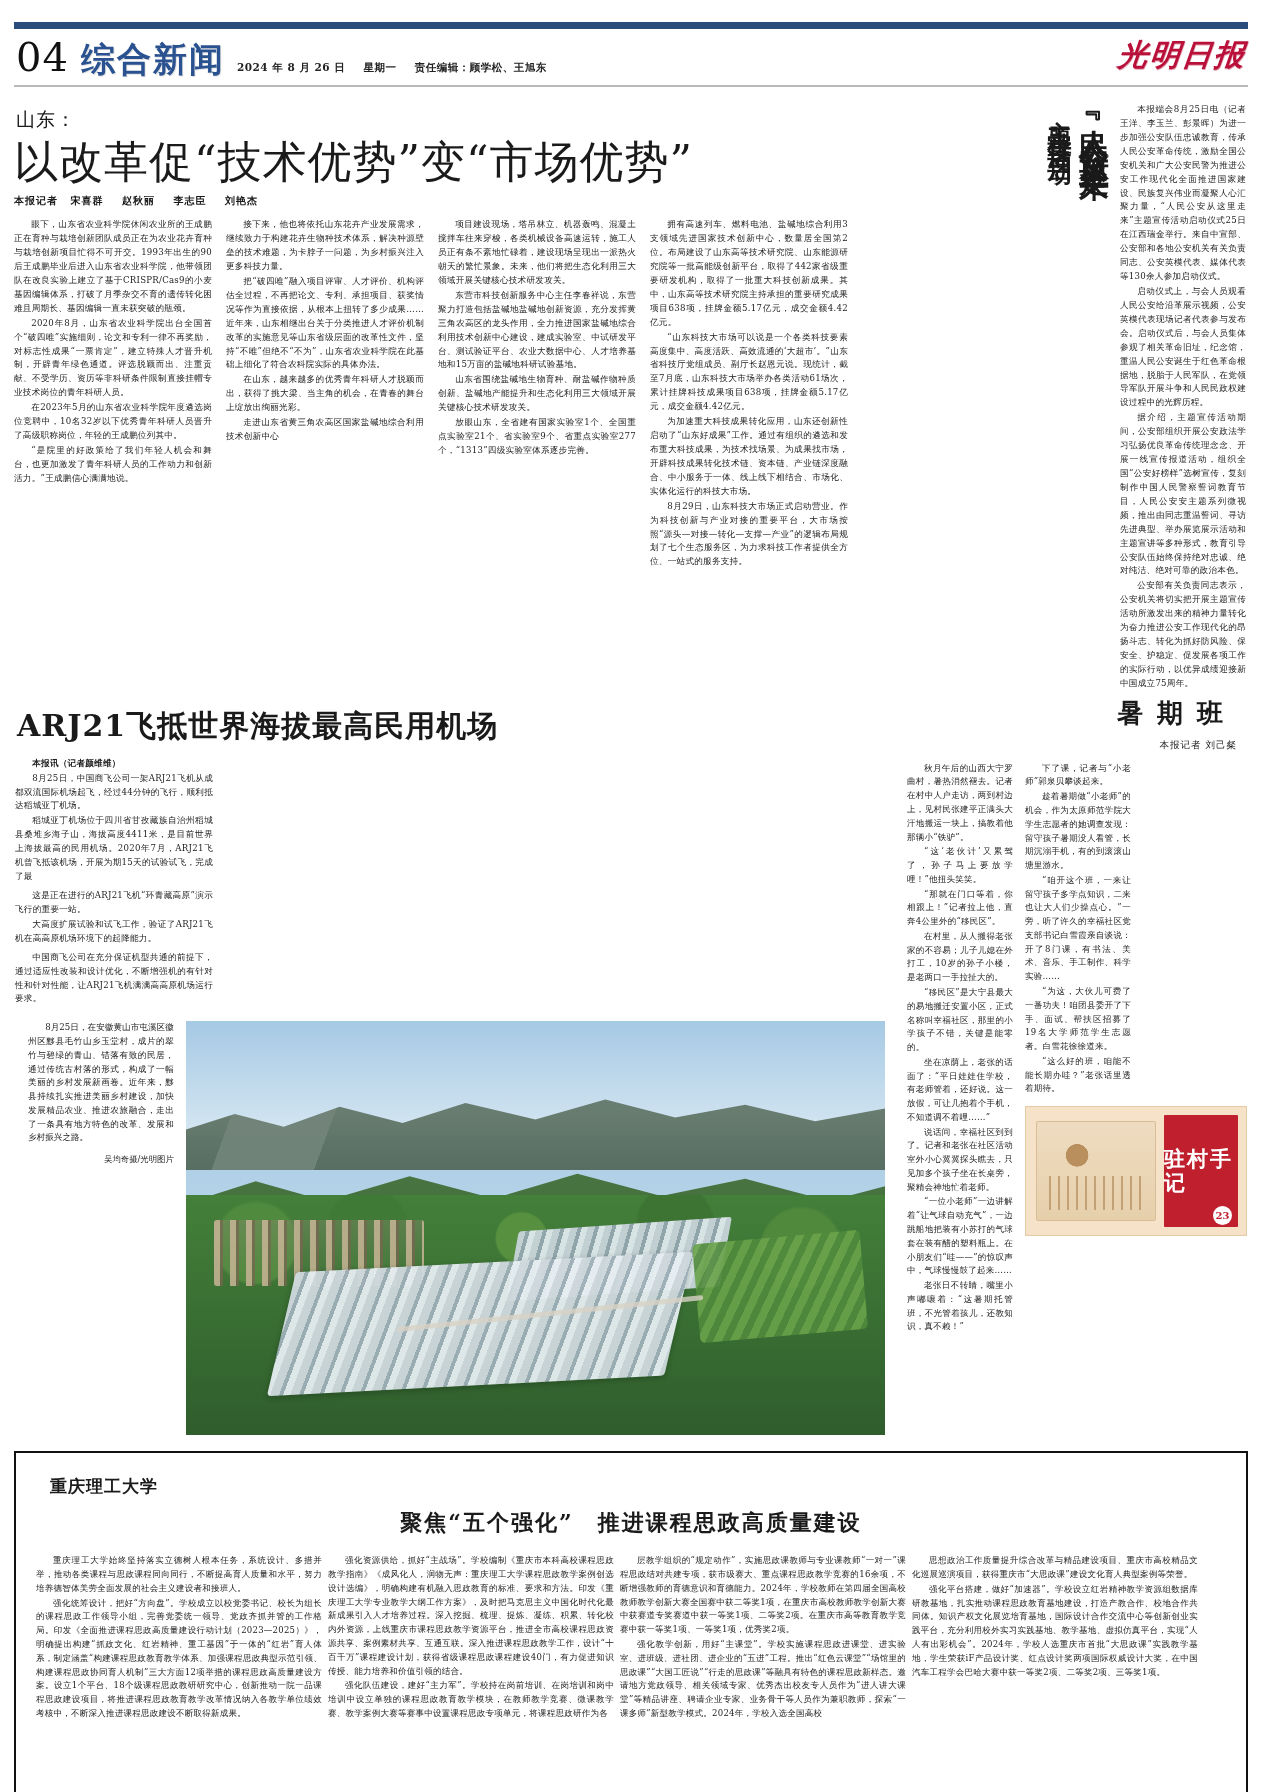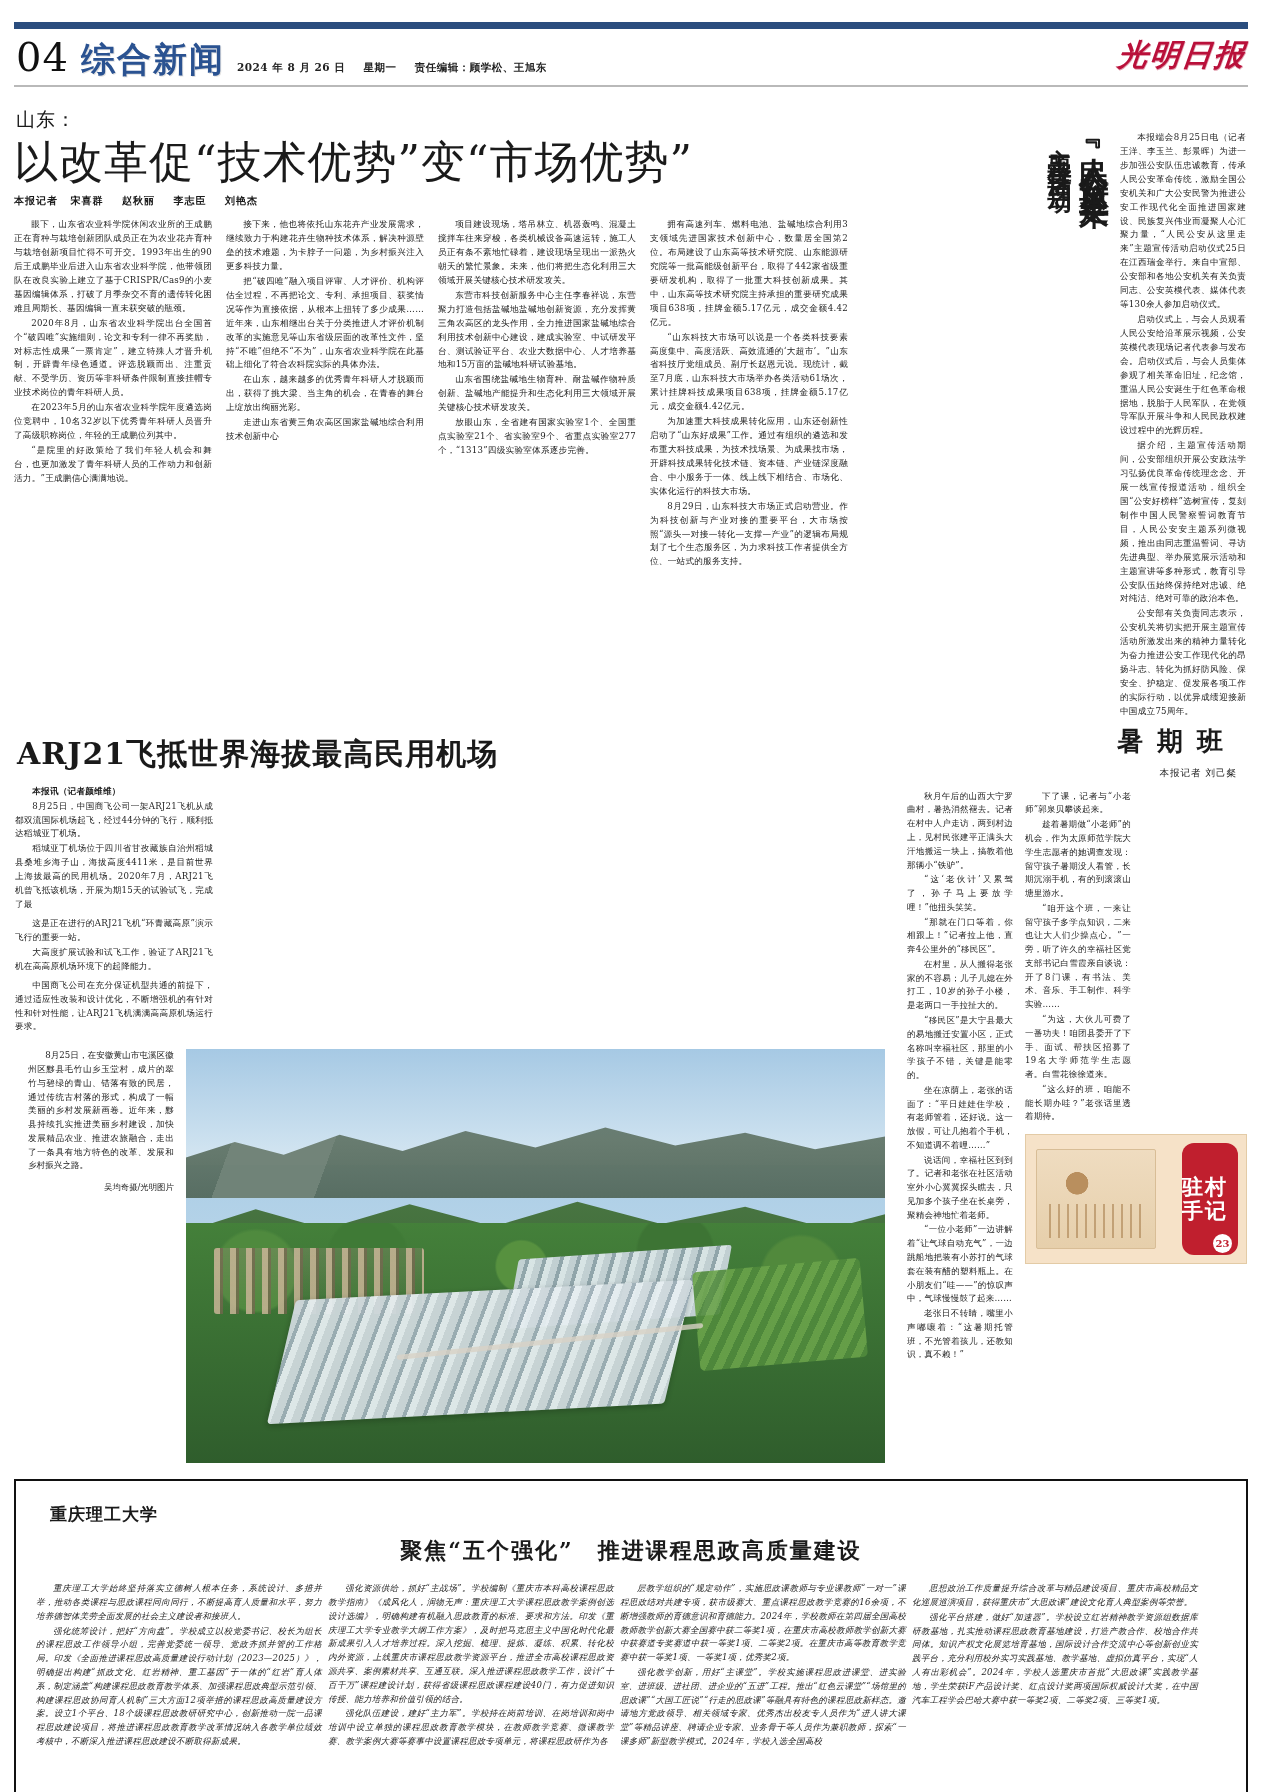--- a/index.html
+++ b/index.html
@@ -64,21 +64,21 @@
   .kicker { font-size:19px; font-weight:400; margin:10px 0 4px 2px; letter-spacing:1px; }
   .headline-main {
     font-size:44px; font-weight:400; letter-spacing:1px;
     line-height:1.12; margin:2px 0 4px 0;
     font-family:"DejaVu Serif", serif;
   }
   .cols4 { display:flex; gap:14px; margin-top:6px; }
   .cols4 > div { width:198px; }
 
   
-  .right-rail { width:348px; display:flex; gap:10px; justify-content:flex-end;margin-top:28px; }
+  .right-rail { width:348px; display:flex; gap:10px; justify-content:flex-end; }
   .rail-text { width:126px; padding-top:6px; }
   .rail-text p.body { font-size:8.6px; }
   .vtitle-wrap { display:flex; flex-direction:row-reverse; gap:6px; padding-top:4px; }
   .vtitle {
     writing-mode:vertical-rl; text-orientation:upright;
     font-weight:800; letter-spacing:5px; line-height:1.05;
   }
   .vtitle.big { font-size:30px; }
   .vtitle.sub { font-size:24px; font-weight:700; letter-spacing:6px; }
   .arj-head {
@@ -159,24 +159,24 @@
   .sq-by { font-size:9.5px; margin-top:8px; letter-spacing:1px; }
   .sq-body { display:flex; gap:12px; margin-top:10px; }
   .sq-body > div { width:106px; }
   .sq-body p.body { font-size:8.5px; }
   .seal {
     margin-top:10px; width:222px; height:130px; background:#f6e2c8;
     border:1px solid #e3cba6; position:relative; overflow:hidden;
     margin-left:auto;
   }
   .seal-red {
-    position:absolute; right:8px; top:8px; width:56px; height:112px;
+    position:absolute; right:8px; top:8px; width:74px; height:112px;
     background:#c01f2e; color:#fff; font-weight:800; font-size:21px;
     display:flex; flex-direction:column; align-items:center; justify-content:center;
-    letter-spacing:2px; line-height:1.15; border-radius:12px;
+    letter-spacing:2px; line-height:1.15; border-radius:1px;
   }
   .seal-num {
     position:absolute; right:14px; bottom:10px; width:19px; height:19px;
     border-radius:50%; background:#fff; color:#c01f2e;
     font-size:10px; display:flex; align-items:center; justify-content:center; font-weight:700;
   }
   .seal-art {
     position:absolute; left:10px; top:14px; width:120px; height:100px;
     background:
       radial-gradient(circle at 34% 34%, #b98f5e 0 11px, transparent 11.5px),
@@ -192,21 +192,21 @@
   
   .ad {
     margin-top:16px; border:2px solid #111; padding:18px 20px 14px 20px;
     position:relative; height:418px;
   }
   .ad-org { font-size:17px; font-weight:800; letter-spacing:1px; margin:4px 0 10px 14px; }
   .ad-title {
     text-align:center; font-size:22px; font-weight:800; letter-spacing:2px;
     margin:4px 0 16px 0;
   }
-  .ad-cols { display:flex; gap:6px;font-style:italic; }
+  .ad-cols { display:flex; gap:6px; }
   .ad-cols > div { width:286px; }
   .ad-cols p.body { font-size:8.5px; }
   .ad-foot { position:absolute; right:20px; bottom:4px; font-size:13px; letter-spacing:1px; }
 </style>
 </head>
 <body>
 
 <div class="page">
 
   <div class="top-rule"></div>

